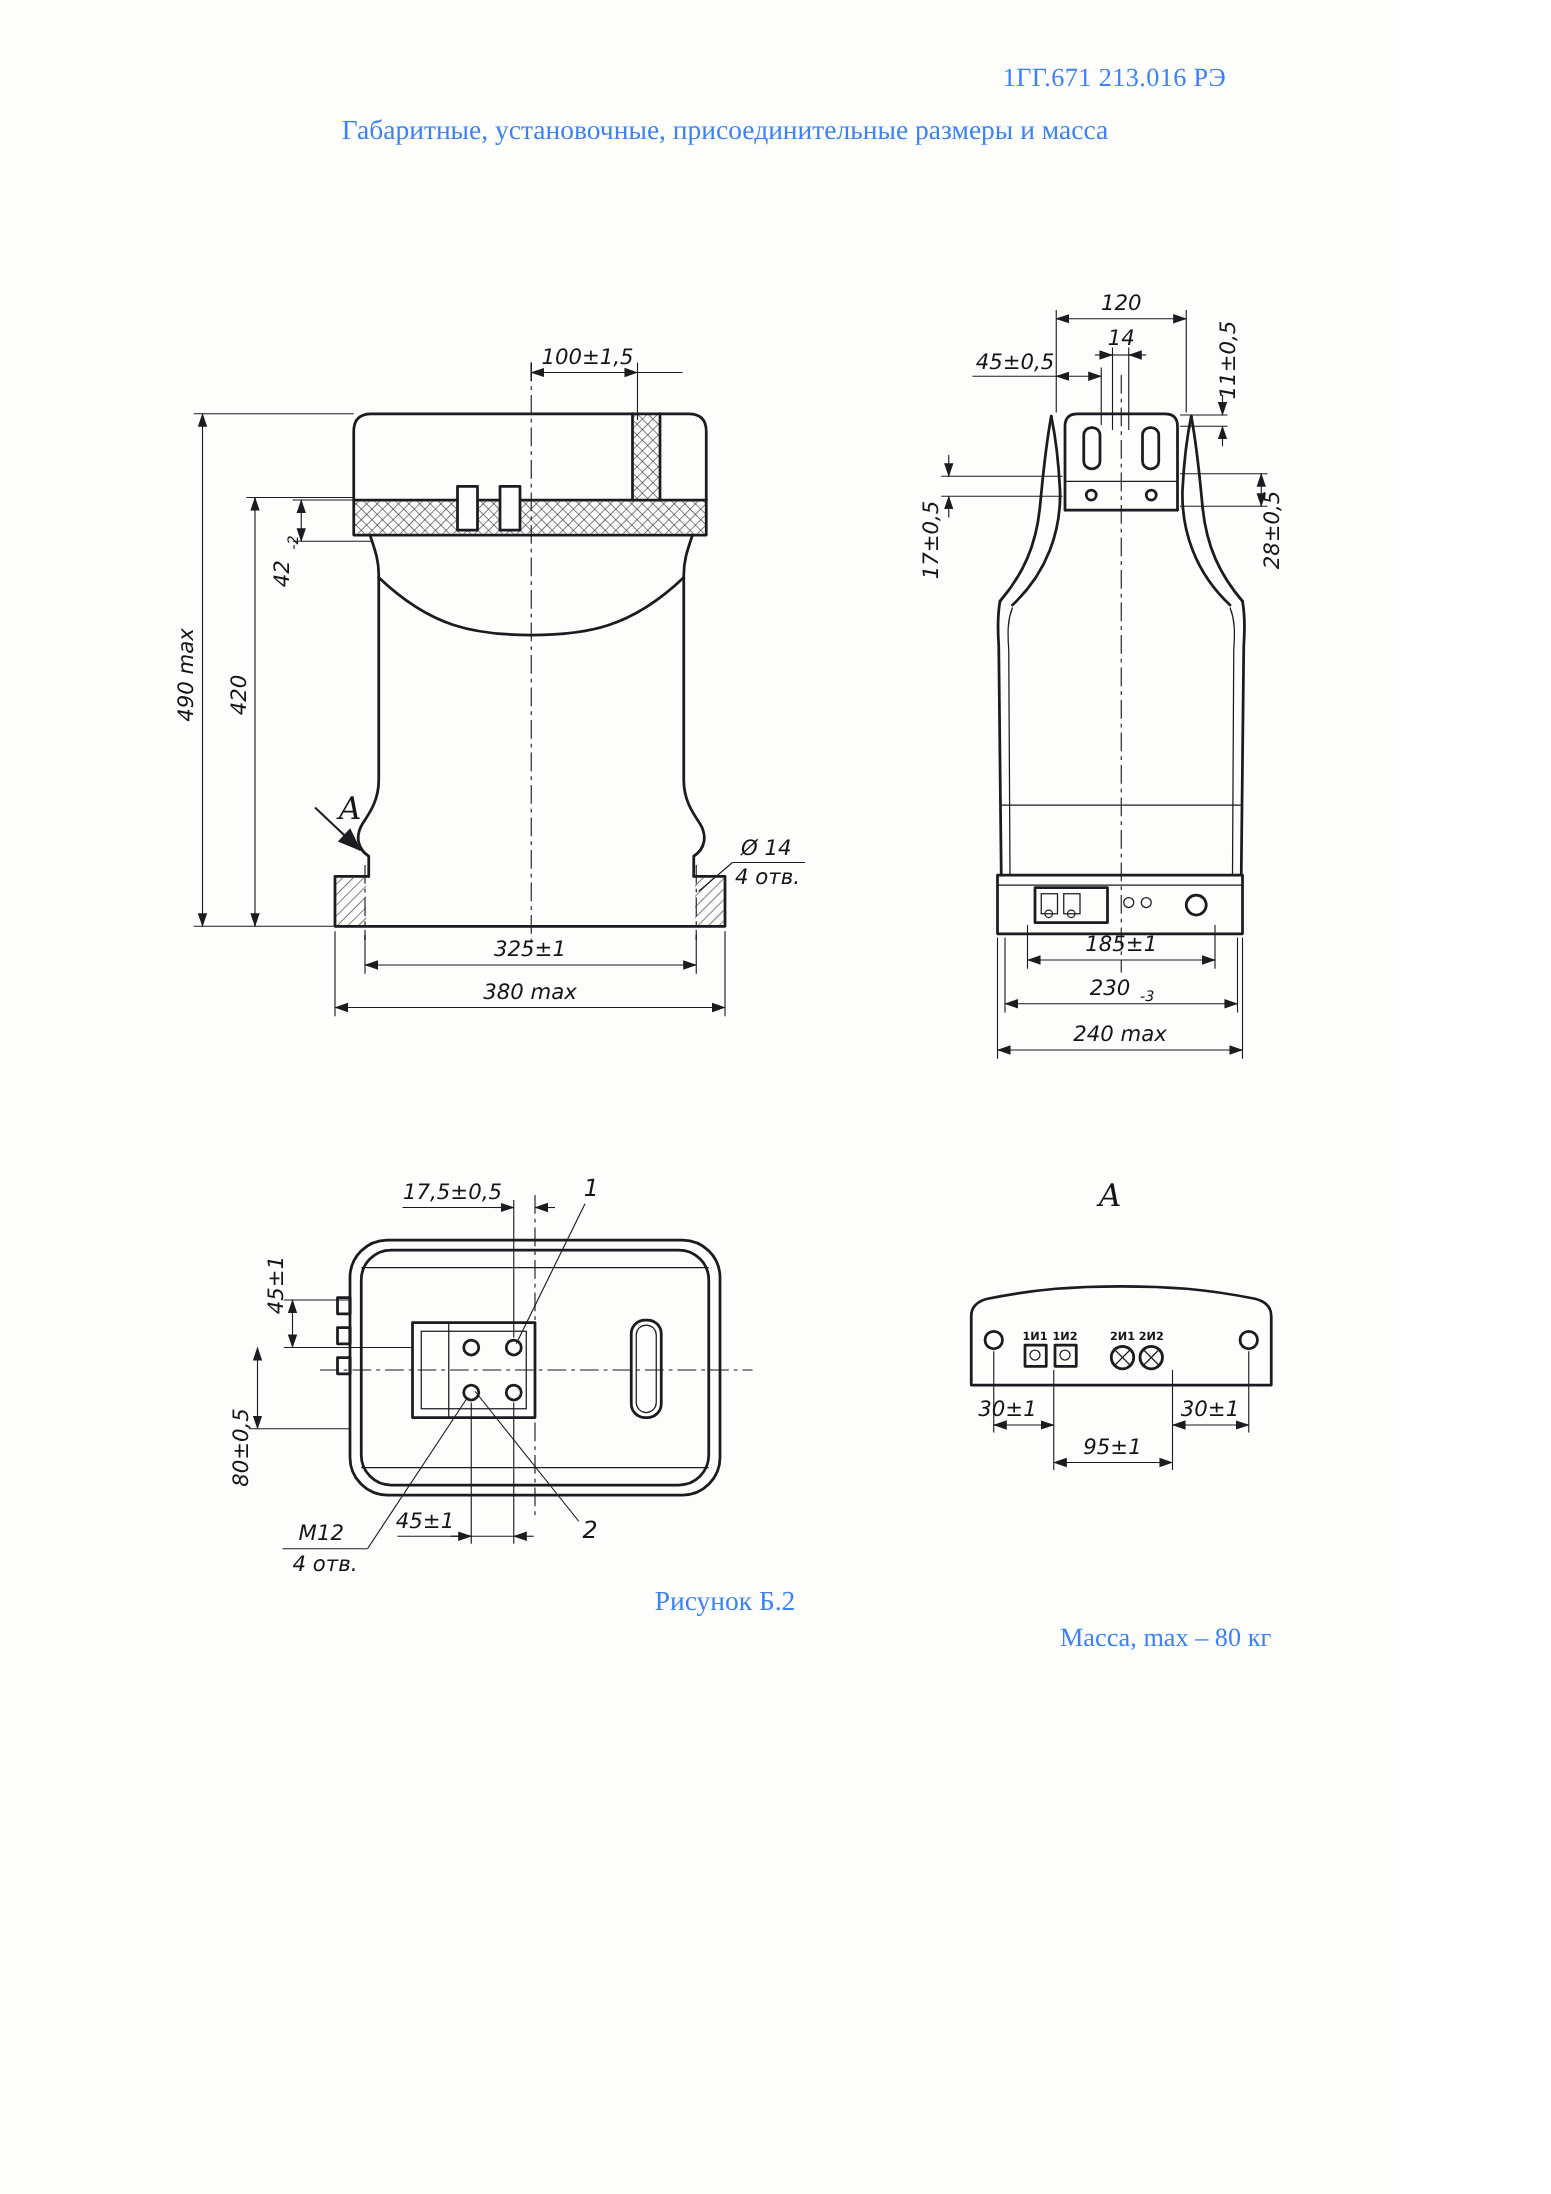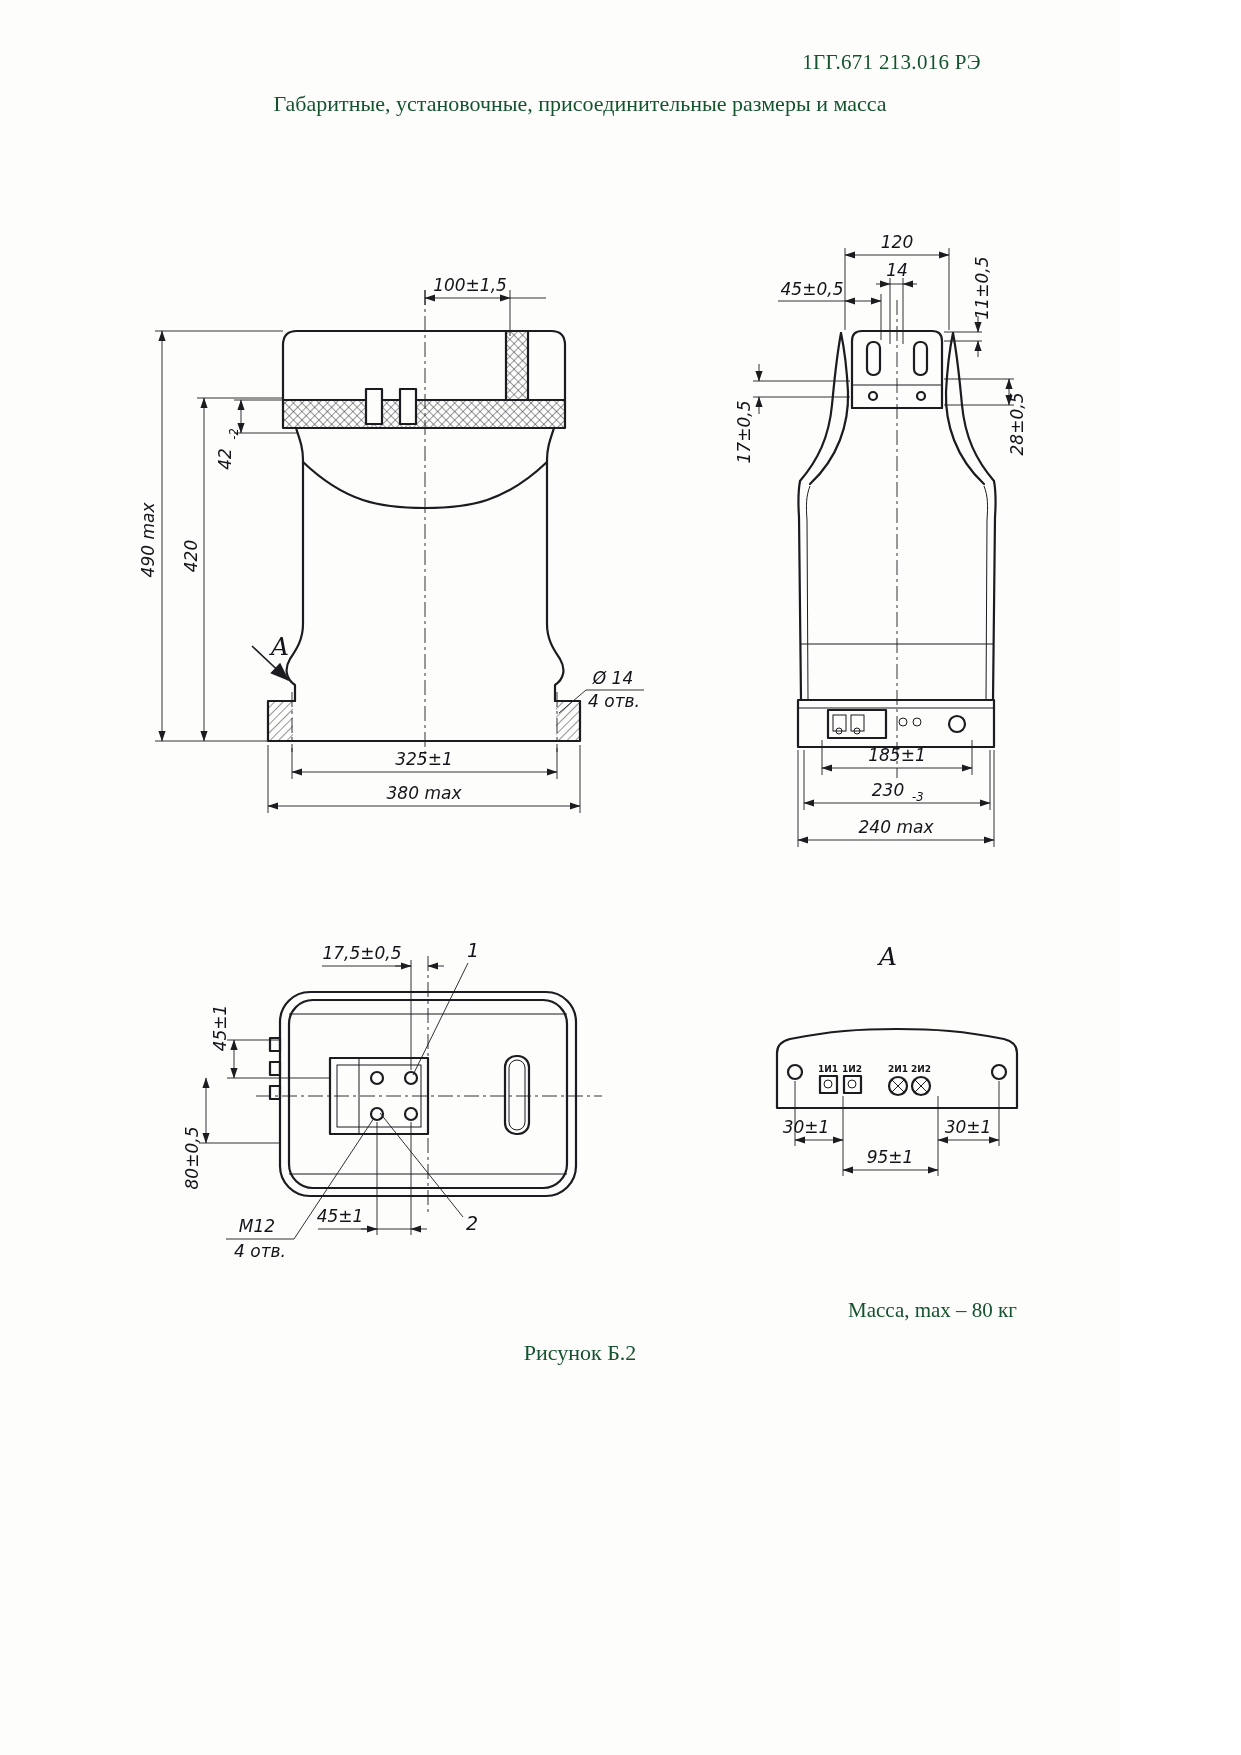--- a/index.html
+++ b/index.html
@@ -1,23 +1,23 @@
 <!DOCTYPE html>
 <html><head>
 <meta charset="utf-8">
 <style>
   *{margin:0;padding:0;box-sizing:border-box}
   html,body{background:#ffffff}
   .page{position:relative;width:1119px;height:1755px;background:#fdfdfc;
-        font-family:"Liberation Serif",serif;color:#14532d;overflow:hidden}
+        font-family:"Liberation Serif",serif;color:#3b82f6;overflow:hidden}
   .doc-code{position:absolute;top:50px;right:138px;font-size:21px;letter-spacing:.3px}
   .title{position:absolute;top:85px;left:80px;width:1000px;text-align:center;
          font-size:22px;line-height:37px}
   .mass-note{position:absolute;left:848px;top:1298px;font-size:21px}
-  .caption{position:absolute;left:80px;top:1340px;width:1000px;text-align:center;font-size:22px}
+  .caption{position:absolute;left:80px;top:1268px;width:1000px;text-align:center;font-size:22px}
   .page-number{position:absolute;left:0;top:1540px;width:1214px;text-align:right;font-size:20px}
   svg.drawing{position:absolute;left:0;top:0}
   
   .thick{stroke:#1b1b20;stroke-width:2.2;fill:none;stroke-linecap:round;stroke-linejoin:round}
   .thin{stroke:#1b1b20;stroke-width:1;fill:none}
   .cl{stroke:#1b1b20;stroke-width:.9;fill:none;stroke-dasharray:15 4 3 4}
   .dim{stroke:#1b1b20;stroke-width:.9;fill:none}
   text{stroke:none}
   .dt{font:italic 17px "DejaVu Sans",sans-serif;fill:#14141a}
   .dts{font:italic 11.5px "DejaVu Sans",sans-serif;fill:#14141a}

